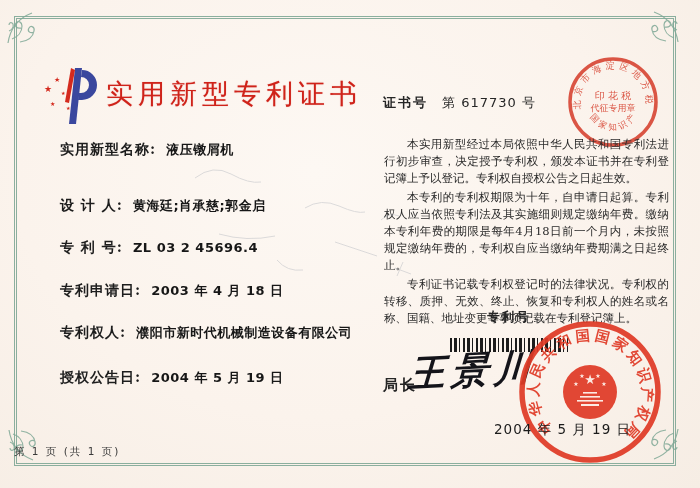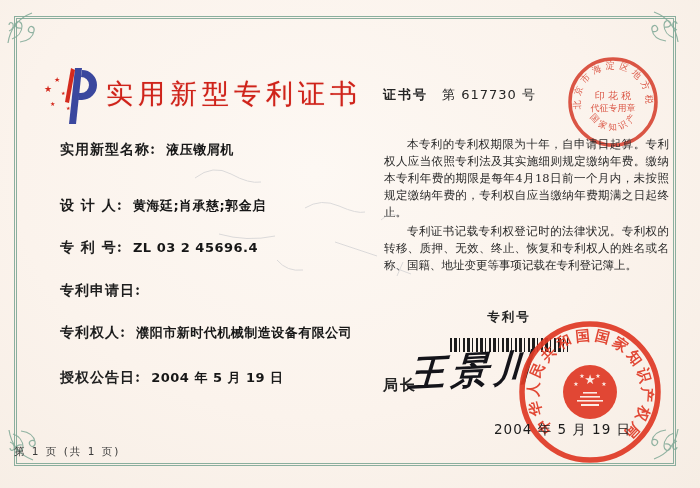--- a/index.html
+++ b/index.html
@@ -22,21 +22,21 @@
   
   .logo{position:absolute;left:42px;top:62px;}
   .title{
     position:absolute;left:106px;top:76px;
     font-family:"DejaVu Serif",serif;font-weight:normal;
     font-size:27px;letter-spacing:5px;color:#cf231a;white-space:nowrap;
     text-shadow:0 0 1px rgba(207,35,26,.45);
   }
   .certno{position:absolute;left:383px;top:86px;display:flex;gap:14px;align-items:baseline;}
   .certno .lbl{font-family:"DejaVu Serif",serif;font-weight:bold;font-size:13px;letter-spacing:2px;}
-  .certno .val{font-size:13px;letter-spacing:1px;}
+  .certno .val{font-size:13px;letter-spacing:1px;margin-top:8px;}
 
   
   .field{position:absolute;left:60px;display:flex;gap:10px;align-items:baseline;white-space:nowrap;}
   .field .lbl{font-family:"DejaVu Serif",serif;font-weight:bold;font-size:14px;letter-spacing:1px;color:#1d1d1d;}
   .field .val{font-weight:bold;font-size:13px;letter-spacing:.5px;color:#171717;}
   .f0{top:141px}.f1{top:197px}.f2{top:239px}.f3{top:282px}.f4{top:324px}.f5{top:369px}
 
   
   .body-text{
     position:absolute;left:384px;top:136px;width:285px;
@@ -156,31 +156,33 @@
   <div class="field f0">
     <span class="lbl">实用新型名称:</span>
     <span class="val">液压镦屑机</span>
   </div>
   <div class="field f2">
     <span class="lbl">专 利 号:</span>
     <span class="val">ZL 03 2 45696.4</span>
   </div>
   <div class="field f3">
     <span class="lbl">专利申请日:</span>
+    <span class="val">2003 年 4 月 18 日</span>
   </div>
   <div class="field f4">
     <span class="lbl">专利权人:</span>
     <span class="val">濮阳市新时代机械制造设备有限公司</span>
   </div>
   <div class="field f5">
     <span class="lbl">授权公告日:</span>
     <span class="val">2004 年 5 月 19 日</span>
   </div>
 
   <div class="body-text">
+    <p>本实用新型经过本局依照中华人民共和国专利法进行初步审查，决定授予专利权，颁发本证书并在专利登记簿上予以登记。专利权自授权公告之日起生效。</p>
     <p>本专利的专利权期限为十年，自申请日起算。专利权人应当依照专利法及其实施细则规定缴纳年费。缴纳本专利年费的期限是每年4月18日前一个月内，未按照规定缴纳年费的，专利权自应当缴纳年费期满之日起终止。</p>
     <p>专利证书记载专利权登记时的法律状况。专利权的转移、质押、无效、终止、恢复和专利权人的姓名或名称、国籍、地址变更等事项记载在专利登记簿上。</p>
   </div>
 
   <div class="patno">
     <span class="lbl">专利号</span>
     <span class="barcode"></span>
   </div>
 
   <div class="director">局长</div>

